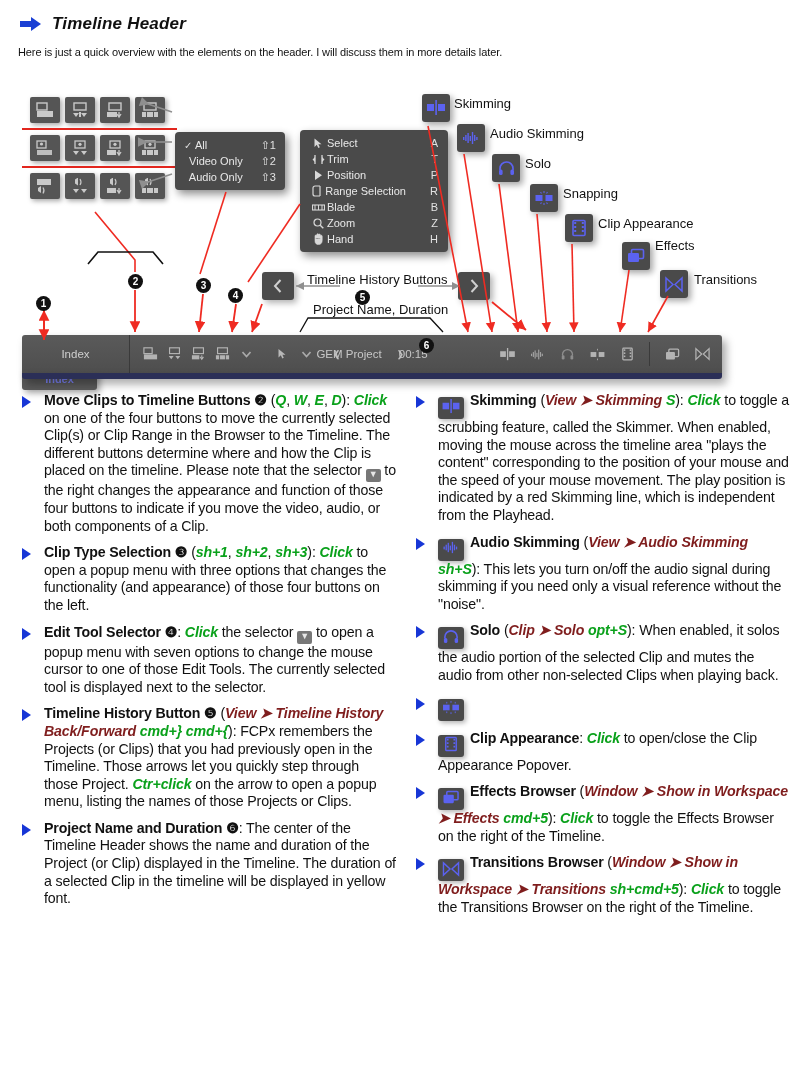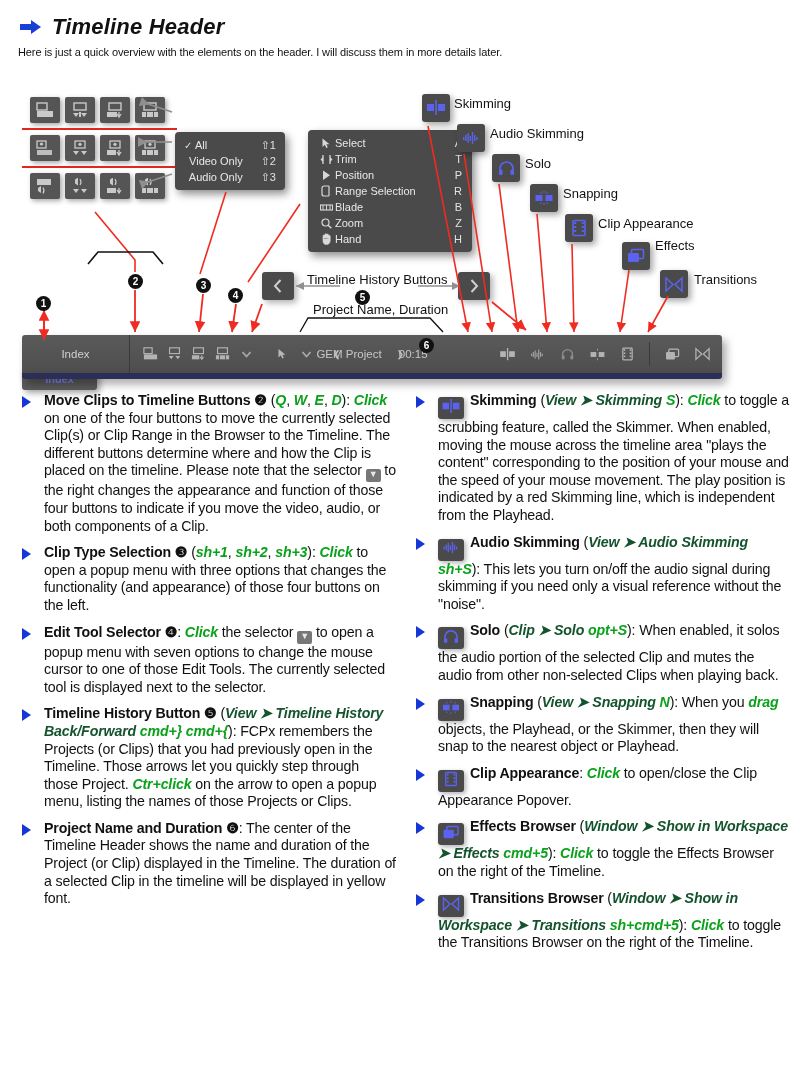--- a/index.html
+++ b/index.html
@@ -24,21 +24,21 @@
   .blue-arrow-icon::before{
     content:""; position:absolute; left:0; top:4px; width:13px; height:6px;
     background:#1a3fd4;
   }
   .blue-arrow-icon::after{
     content:""; position:absolute; left:11px; top:0px;
     border-top:7px solid transparent; border-bottom:7px solid transparent;
     border-left:10px solid #1a3fd4;
   }
   #page-title {
-    font-size:22px; font-weight:bold; font-style:italic; letter-spacing:0.2px;
+    font-size:17px; font-weight:bold; font-style:italic; letter-spacing:0.2px;
     color:#111;
   }
   #intro-text {
     position:absolute; left:18px; top:46px; width:760px;
     font-size:11px; color:#111; letter-spacing:-0.1px;
   }
 
   
   #diagram { position:absolute; left:0; top:82px; width:804px; height:310px; }
   #diagram svg.overlay { position:absolute; left:0; top:0; width:804px; height:310px; pointer-events:none; }
@@ -136,21 +136,21 @@
     position:relative; padding-left:30px; margin-bottom:9px;
     font-size:14.2px; line-height:17.6px; color:#111; letter-spacing:-0.15px;
   }
   .bullet-tri{
     position:absolute; left:8px; top:4px; width:0;height:0;
     border-top:6px solid transparent;border-bottom:6px solid transparent;
     border-left:9px solid #1736d6;
   }
   .b{ font-weight:bold; }
   .grn{ color:#0aa11b; font-weight:bold; font-style:italic; }
-  .gold{ color:#14532d; font-weight:bold; font-style:italic; }
+  .gold{ color:#7f1d1d; font-weight:bold; font-style:italic; }
   .it{ font-style:italic; }
   .inline-ico{
     display:inline-block; width:26px; height:22px; vertical-align:-5px;
     background:#4a4a4a; border-radius:3px; margin-right:6px;
     box-shadow:2px 2px 5px rgba(0,0,0,.3);
     text-align:center;
   }
   .inline-ico svg{ vertical-align:middle; }
   .selector-ico{
     display:inline-block; width:15px; height:13px; background:#777; border-radius:2px;
@@ -280,21 +280,21 @@
       <span class="lbl">Video Only</span>
       <span class="key">⇧2</span>
     </div>
     <div class="row">
       <span class="chk"></span>
       <span class="lbl">Audio Only</span>
       <span class="key">⇧3</span>
     </div>
   </div>
 
-  <div class="popup tools" id="edit-tools-popup" style="left:300px; top:48px; width:164px;margin-left:8px;">
+  <div class="popup tools" id="edit-tools-popup" style="left:300px; top:48px; width:148px;">
     <div class="row">
       <span class="ico">
           <svg width="9" height="11" viewBox="0 0 9 11">
             <path d="M0.5 0.5 L0.5 9 L2.8 6.8 L4.3 10 L5.8 9.3 L4.4 6.3 L7.5 6.2 Z" fill="#d8d8d8"></path>
           </svg>
         </span>
       <span class="lbl">Select</span>
       <span class="key">A</span>
     </div>
     <div class="row">
@@ -672,21 +672,21 @@
             <rect x="1.5" y="5" width="7" height="6" fill="#5b62f0"></rect>
             <rect x="11.5" y="5" width="7" height="6" fill="#5b62f0"></rect>
             <g fill="#5b62f0">
               <rect x="9.5" y="1" width="1" height="2"></rect>
               <rect x="9.5" y="13" width="1" height="2"></rect>
               <rect x="5" y="2" width="1" height="1.8"></rect>
               <rect x="14" y="2" width="1" height="1.8"></rect>
               <rect x="5" y="12.2" width="1" height="1.8"></rect>
               <rect x="14" y="12.2" width="1" height="1.8"></rect>
             </g>
-          </svg></span><span><span class="b">Snapping</span> (<span class="gold">View ➤ Snapping</span> <span class="grn">N</span>): When you <span class="grn">drag</span> objects, the Playhead, or the Skimmer, then they will snap to the nearest object or Playhead.</span></div>
+          </svg></span></div>
       <div class="bullet-item"><span class="bullet-tri"></span><span class="inline-ico"><svg width="14" height="16" viewBox="0 0 16 18">
             <rect x="2" y="1.5" width="12" height="15" rx="1" fill="none" stroke="#5b62f0" stroke-width="1.6"></rect>
             <g fill="#5b62f0">
               <rect x="3.2" y="3" width="2" height="2"></rect>
               <rect x="3.2" y="7" width="2" height="2"></rect>
               <rect x="3.2" y="11" width="2" height="2"></rect>
               <rect x="10.8" y="3" width="2" height="2"></rect>
               <rect x="10.8" y="7" width="2" height="2"></rect>
               <rect x="10.8" y="11" width="2" height="2"></rect>
             </g>

